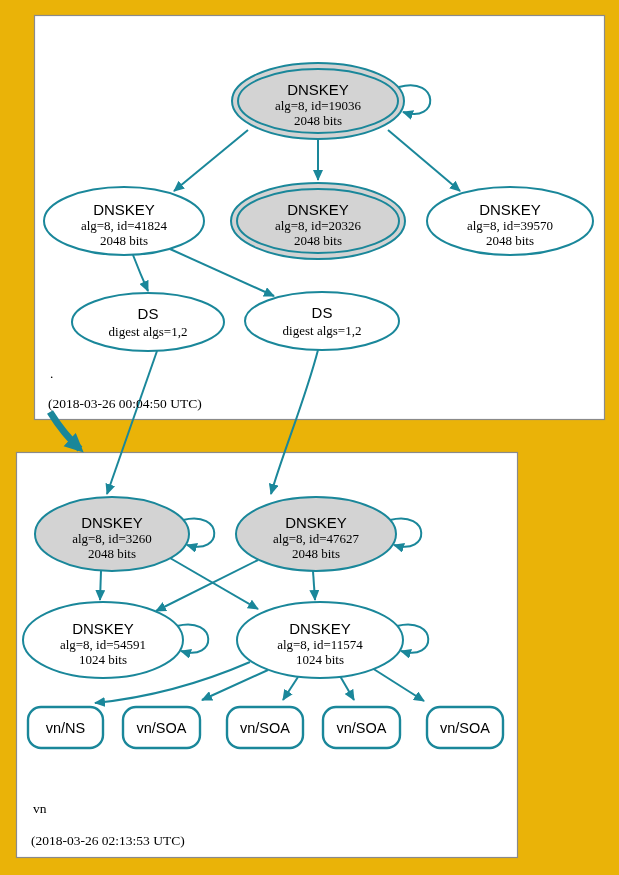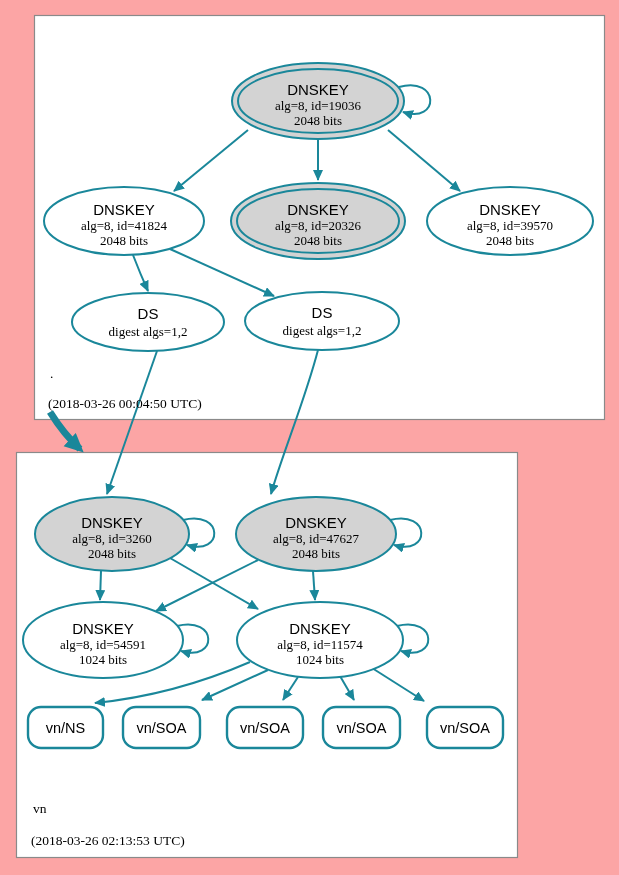--- a/index.html
+++ b/index.html
@@ -1,16 +1,16 @@
 <!DOCTYPE html>
 <html><head>
 <meta charset="utf-8">
 <style>
   html,body{margin:0;padding:0;background:#ffffff;}
-  .canvas{width:619px;height:875px;position:relative;background:#fca5a5;}
+  .canvas{width:619px;height:875px;position:relative;background:#eab308;}
   svg{display:block;}
   .cluster{fill:#ffffff;stroke:#8a8a8a;stroke-width:1.2;}
   .edge{fill:none;stroke:#1a879a;stroke-width:2;}
   .edge-thick{fill:none;stroke:#1a879a;stroke-width:7;}
   .node-ksk{fill:#d3d3d3;stroke:#1a879a;stroke-width:2;}
   .node-inner{fill:none;stroke:#1a879a;stroke-width:2;}
   .node-plain{fill:#ffffff;stroke:#1a879a;stroke-width:2;}
   .rrset{fill:#ffffff;stroke:#1a879a;stroke-width:2.4;}
   .nt{font-family:"Liberation Sans",sans-serif;font-size:15px;fill:#000;text-anchor:middle;}
   .nd{font-family:"Liberation Serif",serif;font-size:13px;fill:#000;text-anchor:middle;}

